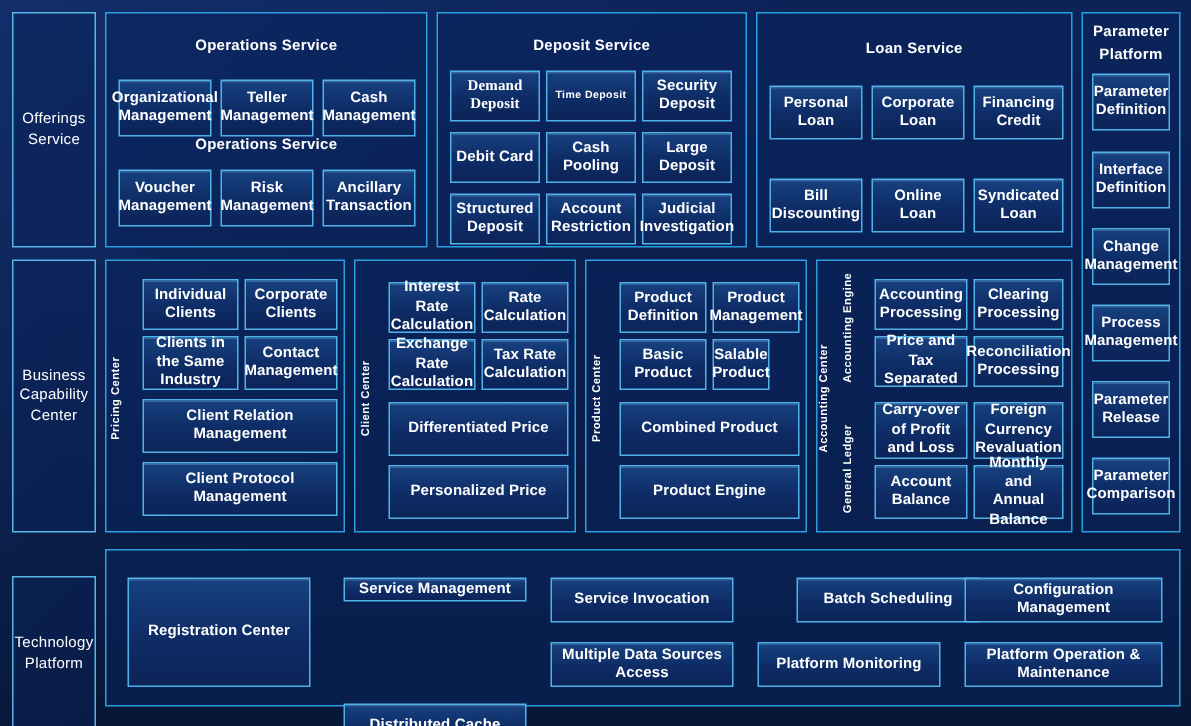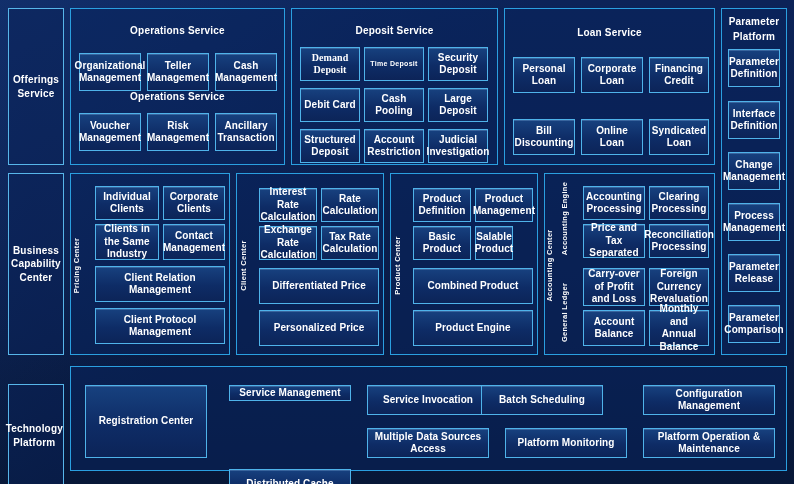--- a/index.html
+++ b/index.html
@@ -13,21 +13,21 @@
     position:relative;width:794px;height:484px;
     background:
       linear-gradient(135deg, rgba(30,74,150,.30) 0%, rgba(10,31,78,0) 42%),
       linear-gradient(180deg,#0c2358 0%, #0a1d4a 55%, #071737 100%);
   }
   
   .panel{position:absolute;border:1px solid #2a9fe0;background:rgba(9,36,92,.55);box-sizing:border-box;}
   .leftlabel{
     position:absolute;border:1px solid #57b6ea;background:rgba(9,34,88,.5);
     box-sizing:border-box;display:flex;align-items:center;justify-content:flex-end;
-    text-align:center;font-size:10px;font-weight:bold;line-height:1.35;letter-spacing:.2px;
+    text-align:center;font-size:10px;font-weight:normal;line-height:1.35;letter-spacing:.2px;
   }
   .tile{
     position:absolute;box-sizing:border-box;
     border:1px solid #4fb3ea;
     background:linear-gradient(180deg,#143a80 0%,#102f६8 0%,#0e2c66 100%);
     background:linear-gradient(180deg,#17417f 0%,#0e2c66 55%,#0c2458 100%);
     display:flex;align-items:center;justify-content:center;text-align:center;
     font-size:10px;font-weight:bold;line-height:1.25;letter-spacing:.1px;
     box-shadow:inset 0 1px 0 rgba(160,210,255,.25);
     padding:0 2px;
@@ -170,21 +170,21 @@
 
   <div class="leftlabel" style="left:8px;top:384px;width:56px;height:103px;">
     <span>Technology Platform</span>
   </div>
 
   <div class="panel" style="left:70px;top:366px;width:717px;height:105px;">
     <div class="tile" style="left:14px;top:18px;width:122px;height:73px;">Registration Center</div>
 
     <div class="tile" style="left:158px;top:18px;width:122px;height:16px;">Service Management</div>
     <div class="tile" style="left:296px;top:18px;width:122px;height:30px;">Service Invocation</div>
-    <div class="tile" style="left:410px;top:18px;width:122px;height:30px;">Batch Scheduling</div>
+    <div class="tile" style="left:460px;top:18px;width:122px;height:30px;">Batch Scheduling</div>
     <div class="tile" style="left:572px;top:18px;width:132px;height:30px;">Configuration Management</div>
 
     <div class="tile" style="left:158px;top:61px;width:122px;height:30px;margin-top:41px;">Distributed Cache</div>
     <div class="tile" style="left:296px;top:61px;width:122px;height:30px;">Multiple Data Sources Access</div>
     <div class="tile" style="left:434px;top:61px;width:122px;height:30px;">Platform Monitoring</div>
     <div class="tile" style="left:572px;top:61px;width:132px;height:30px;">Platform Operation &amp; Maintenance</div>
   </div>
 
 </div>
 

